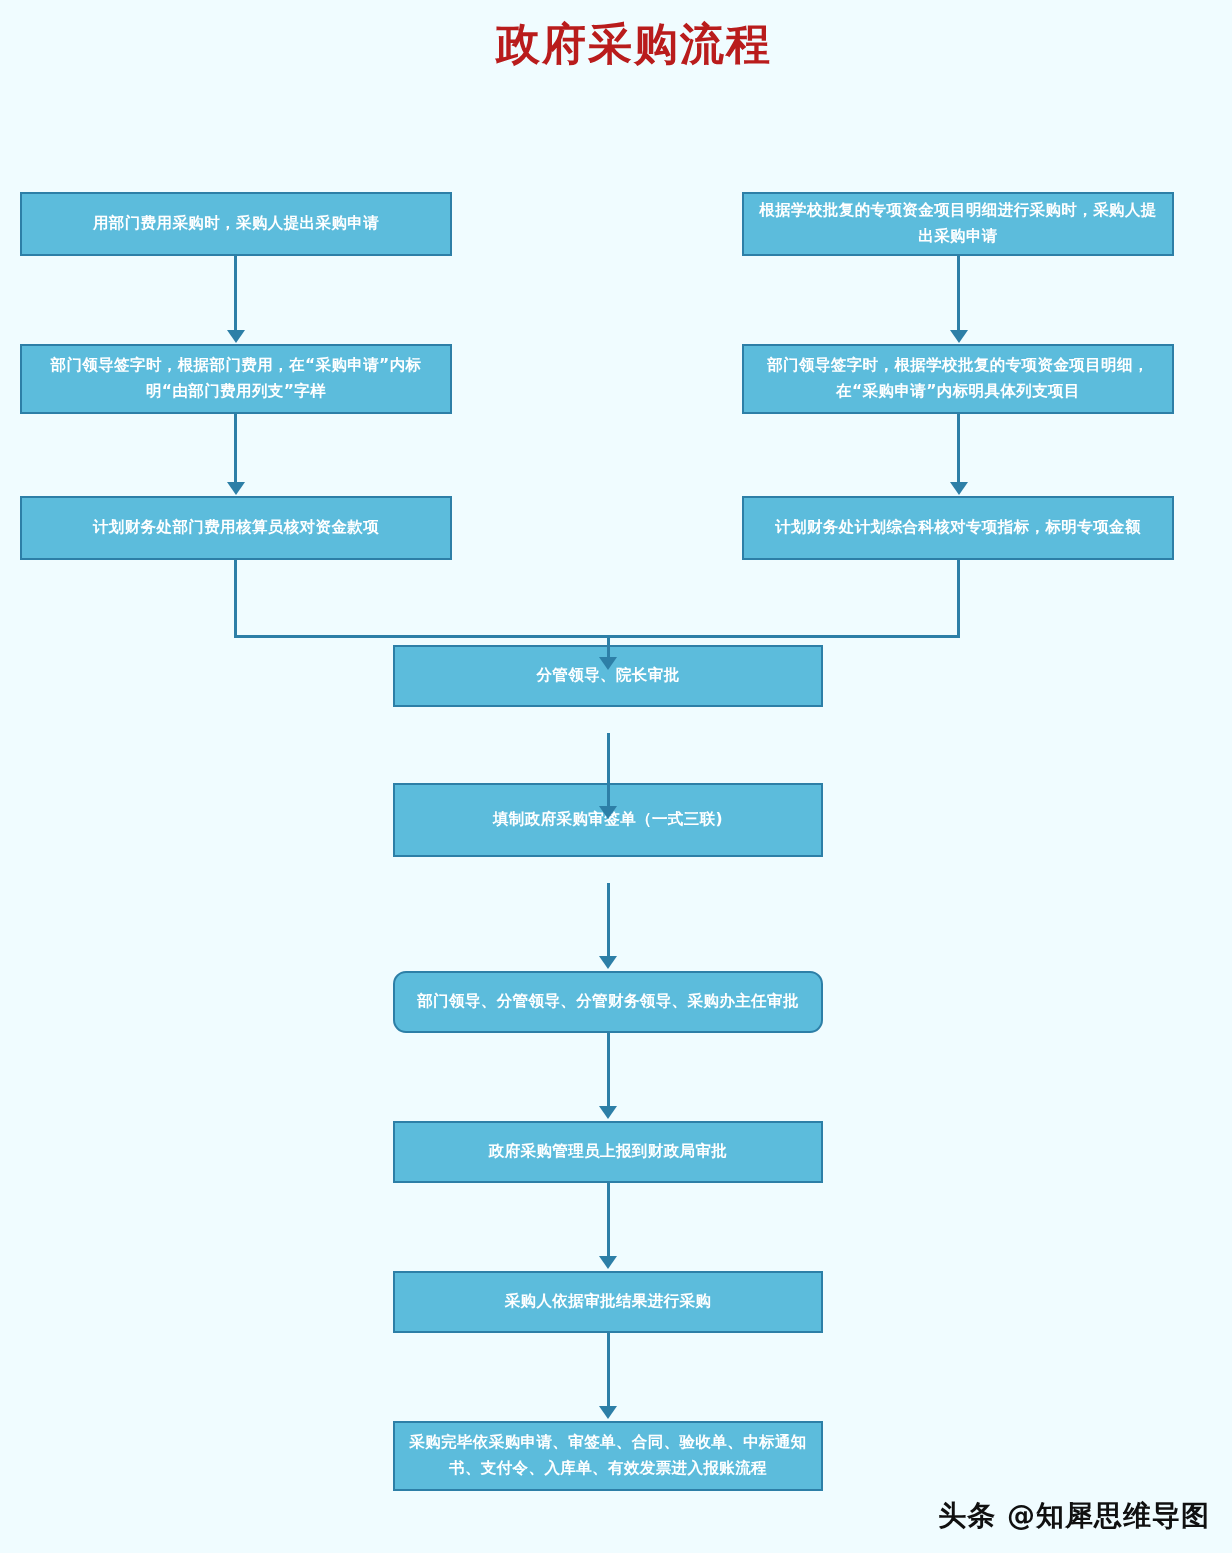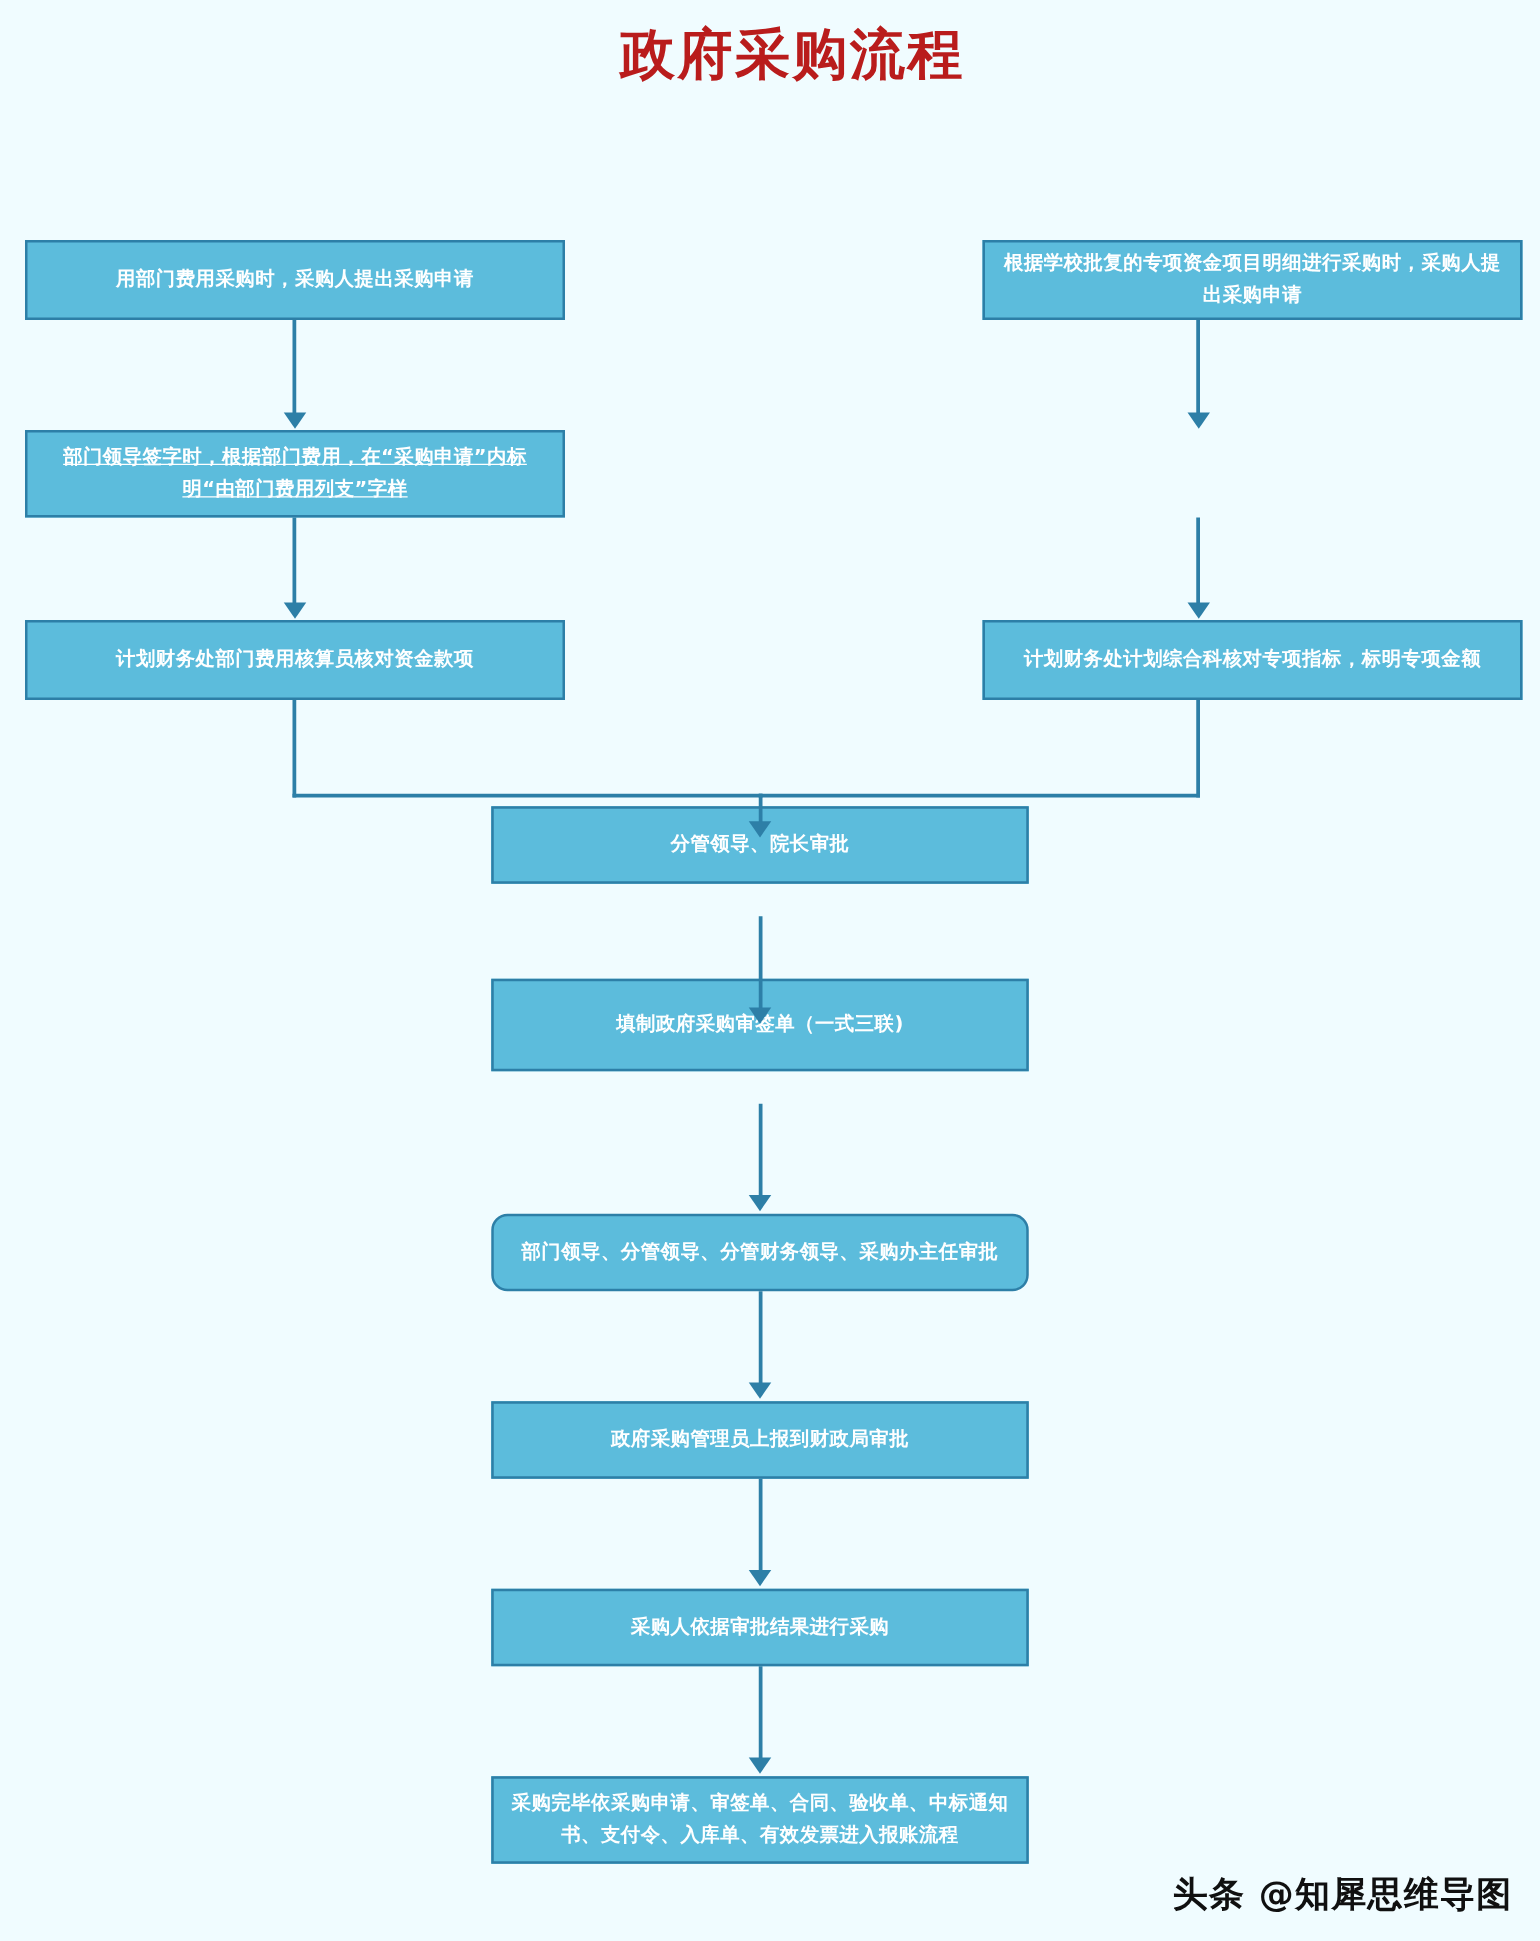--- a/index.html
+++ b/index.html
@@ -48,26 +48,26 @@
     font-weight: 600;
     line-height: 1.65;
     padding: 6px 14px;
     letter-spacing: 0.4px;
   }
   .node .txt { display: block; width: 100%; }
 
   
   .col-l { left: 20px;  width: 432px; }
   
-  .col-r { left: 742px; width: 432px; margin-left: 44px; }
+  .col-r { left: 742px; width: 432px; }
   
   .col-c { left: 393px; width: 430px; }
 
   .r1 { top: 192px; height: 64px; }
-  .r2 { top: 344px; height: 70px; text-decoration: underline; }
+  .r2 { top: 344px; height: 70px; }
   .r3 { top: 496px; height: 64px; }
 
   .c1 { top: 645px;  height: 62px; }
   .c2 { top: 783px;  height: 74px; }
   .c3 { top: 971px;  height: 62px; border-radius: 13px; }
   .c4 { top: 1121px; height: 62px; }
   .c5 { top: 1271px; height: 62px; text-align: center; }
   .c6 { top: 1421px; height: 70px; align-items: center; }
 
   
@@ -113,20 +113,23 @@
   </div>
   <div class="node col-l r2">
     <span class="txt">部门领导签字时，根据部门费用，在“采购申请”内标明“由部门费用列支”字样</span>
   </div>
   <div class="node col-l r3">
     <span class="txt">计划财务处部门费用核算员核对资金款项</span>
   </div>
 
   <div class="node col-r r1">
     <span class="txt">根据学校批复的专项资金项目明细进行采购时，采购人提出采购申请</span>
+  </div>
+  <div class="node col-r r2">
+    <span class="txt">部门领导签字时，根据学校批复的专项资金项目明细，在“采购申请”内标明具体列支项目</span>
   </div>
   <div class="node col-r r3">
     <span class="txt">计划财务处计划综合科核对专项指标，标明专项金额</span>
   </div>
 
   <div class="node col-c c1">
     <span class="txt">分管领导、院长审批</span>
   </div>
   <div class="node col-c c2">
     <span class="txt">填制政府采购审签单（一式三联)</span>

